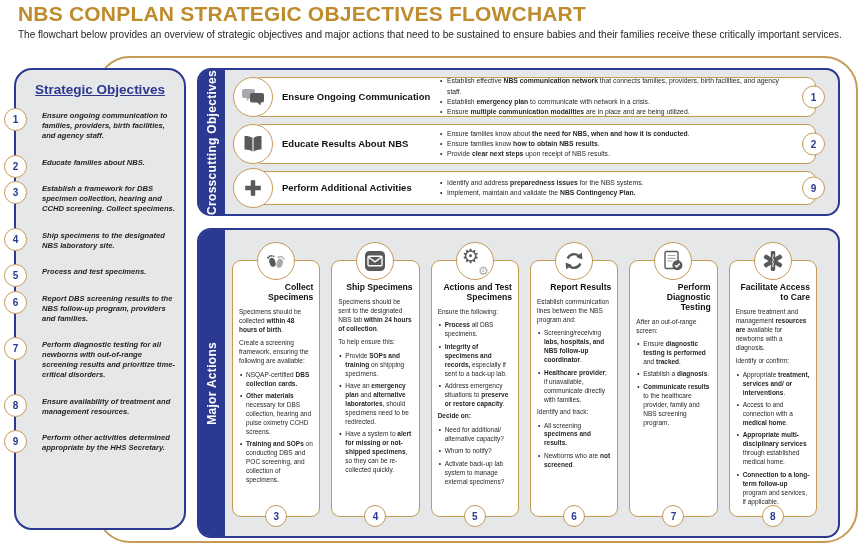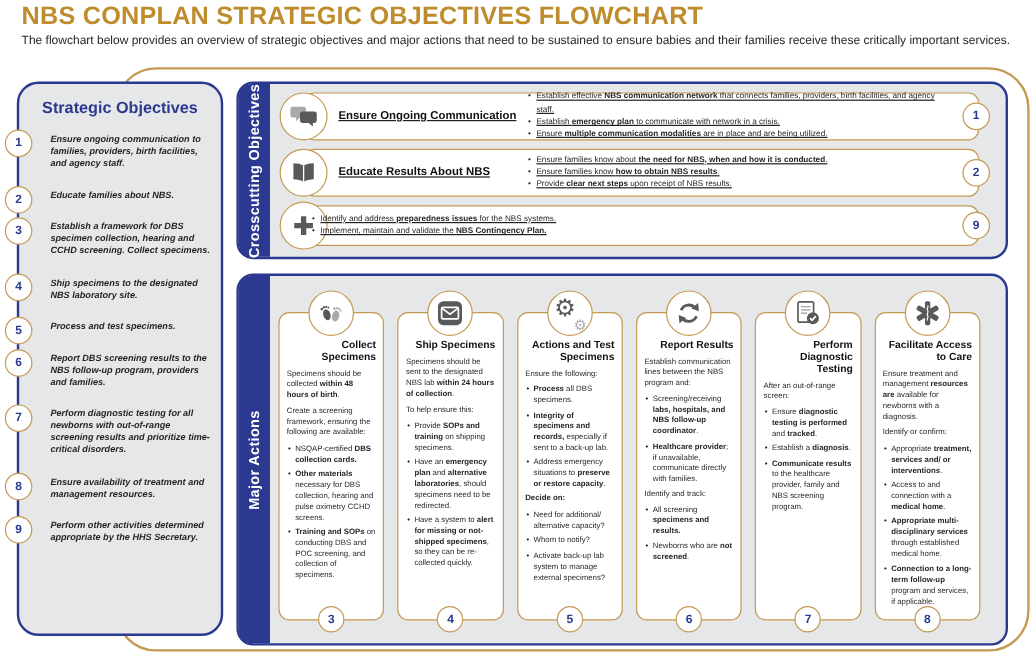--- a/index.html
+++ b/index.html
@@ -11,41 +11,41 @@
   .hdr h1{margin:0;font-size:21px;font-weight:bold;color:#BE8C2D;letter-spacing:.2px;}
   .hdr p{margin:3px 0 0 0;font-size:10px;color:#231f20;}
 
   
   .gold-loop{position:absolute;left:96px;top:56px;width:758px;height:483px;
     border:2px solid #C49A55;border-radius:34px;z-index:0;}
 
   
   .sidebar{position:absolute;left:14px;top:68px;width:172px;height:462px;background:#E6E7E8;
     border:2px solid #2B3990;border-radius:18px;z-index:2;box-sizing:border-box;}
-  .sidebar h2{margin:12px 6px 10px 6px;text-align:center;font-size:13.5px;font-weight:bold;color:#2B3990;}
+  .sidebar h2{margin:12px 6px 10px 6px;text-align:center;font-size:13.5px;font-weight:bold;color:#2B3990;text-decoration:underline;}
   .s-items{display:flex;flex-direction:column;gap:16.5px;padding:4px 8px 0 26px;}
   .s-item{position:relative;}
   .s-text{font-size:7.6px;font-weight:bold;line-height:1.32;display:block;font-style:italic;}
   .num-badge{display:flex;align-items:center;justify-content:center;background:#fff;
     border:1.6px solid #C49A55;border-radius:50%;color:#2B3990;font-weight:bold;box-sizing:border-box;}
   .s-badge{position:absolute;left:-38px;top:-3px;width:23px;height:23px;font-size:10px;}
 
   
   .panel{position:absolute;left:197px;width:643px;background:#E6E7E8;border:2px solid #2B3990;
     border-radius:14px;box-sizing:border-box;z-index:1;overflow:visible;}
   .rail{position:absolute;left:0;top:0;bottom:0;width:26px;background:#2B3990;
     border-radius:11px 0 0 11px;display:flex;align-items:center;justify-content:center;}
   .rail-label{writing-mode:vertical-rl;transform:rotate(180deg);color:#fff;font-weight:bold;
     font-size:12px;letter-spacing:.3px;white-space:nowrap;}
 
   
   .cross{top:68px;height:148px;}
   .cross-rows{position:absolute;left:54px;right:22px;top:7px;display:flex;flex-direction:column;gap:7px;}
   .c-row{position:relative;background:#fff;border:1.5px solid #C49A55;border-radius:9px;
-    display:flex;align-items:center;box-sizing:border-box;text-decoration:underline;}
+    display:flex;align-items:center;box-sizing:border-box;}
   .c-row.h40{height:40px;} .c-row.h34{height:34px;}
   .icon-circle{background:#fff;border:1.6px solid #C49A55;border-radius:50%;
     display:flex;align-items:center;justify-content:center;box-sizing:border-box;}
   .c-icon{position:absolute;left:-21px;top:50%;transform:translateY(-50%);width:40px;height:40px;}
   .c-title{flex:0 0 152px;padding-left:28px;font-size:9.5px;font-weight:bold;color:#111;line-height:1.15;}
   .c-bullets{flex:1;list-style:none;margin:0;padding:0 34px 0 6px;}
   .c-bullets li{position:relative;font-size:6.8px;line-height:1.52;padding-left:7px;}
   .c-bullets li::before{content:"\2022";position:absolute;left:0;top:0;}
   .c-badge{position:absolute;right:-10px;top:50%;transform:translateY(-50%);
     width:23px;height:23px;font-size:10px;}
@@ -160,20 +160,21 @@
         </ul>
         <span class="num-badge c-badge">2</span>
       </div>
 
       <div class="c-row h34">
         <span class="icon-circle c-icon">
           <svg width="22" height="22" viewBox="0 0 24 24">
             <path fill="#58595B" d="M9.6 3.5h4.8v6.1h6.1v4.8h-6.1v6.1H9.6v-6.1H3.5V9.6h6.1z"></path>
           </svg>
         </span>
+        <span class="c-title">Perform Additional Activities</span>
         <ul class="c-bullets">
           <li>Identify and address <b>preparedness issues</b> for the NBS systems.</li>
           <li>Implement, maintain and validate the <b>NBS Contingency Plan.</b></li>
         </ul>
         <span class="num-badge c-badge">9</span>
       </div>
 
     </div>
   </section>
 

